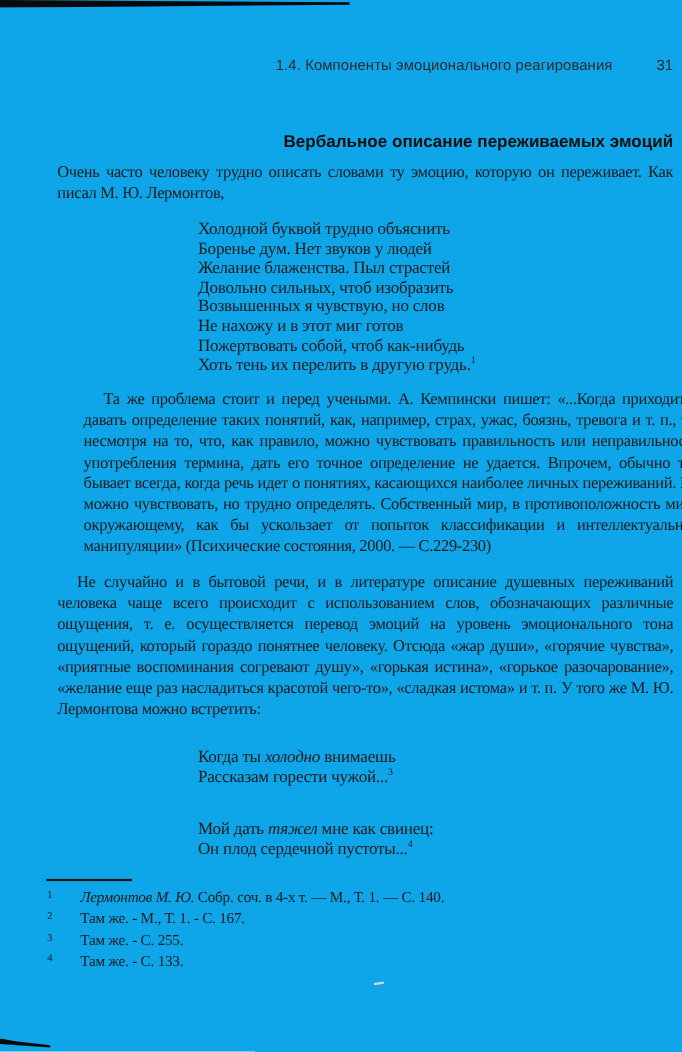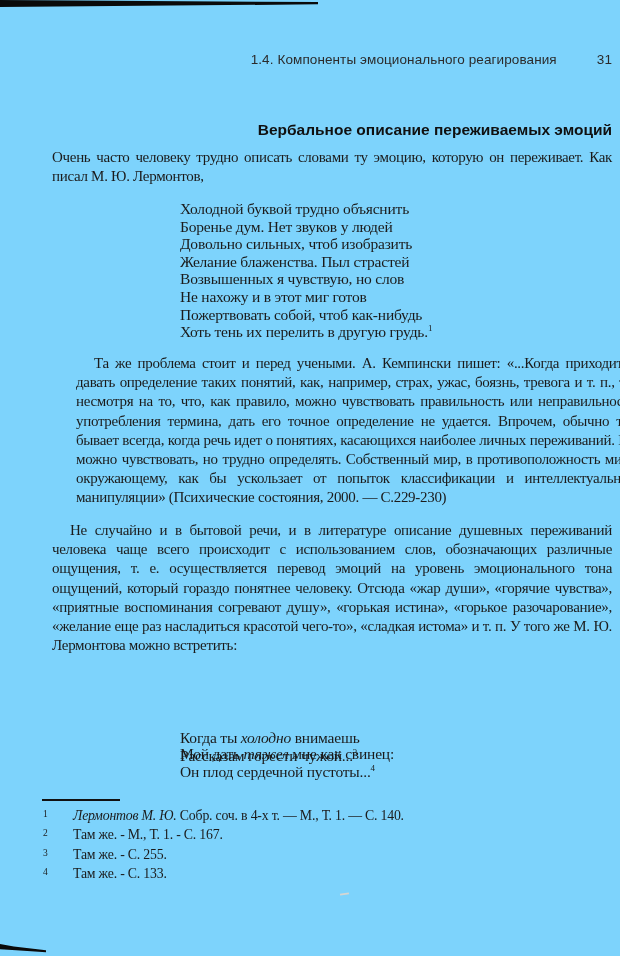--- a/index.html
+++ b/index.html
@@ -1,20 +1,20 @@
 <!DOCTYPE html>
 <html lang="ru"><head>
 <meta charset="utf-8">
 <style>
   html,body { margin:0; padding:0; }
   .page {
     position: relative;
     width: 620px;
     height: 956px;
-    background: #7dd3fc;
+    background: #0ea5e9;
     color: #1b1b1b;
     font-family: "Liberation Serif", serif;
     overflow: hidden;
   }
   
   .scan-line-top {
     position: absolute; top: 0; left: 0;
     width: 318px; height: 7px;
     background: #0a0a0a;
     clip-path: polygon(0 0, 100% 30%, 100% 62%, 0 100%);
@@ -56,21 +56,21 @@
   .indent { text-indent: 18px; }
   .poem {
     position: absolute; left: 180px; top: 200px;
     font-size: 15.5px; line-height: 17.6px; letter-spacing: -0.2px;
   }
   .verse {
     position: absolute; left: 180px;
     font-size: 15.5px; line-height: 17.6px; letter-spacing: -0.2px;
   }
   .verse1 { top: 657px; }
-  .verse2 { top: 729px; }
+  .verse2 { top: 680px; }
   .verse3 { top: 745px; }
   sup { font-size: 9px; line-height: 0; }
   .fn-rule {
     position: absolute; top: 799px; left: 42px; width: 78px;
     border-top: 2px solid #111; height: 0;
   }
   .footnotes {
     position: absolute; top: 806px; left: 42px; width: 552px;
     font-size: 13.8px; line-height: 19.3px; letter-spacing: -0.2px;
   }
@@ -94,22 +94,22 @@
   </div>
 
 
   <h2 class="section-heading">Вербальное описание переживаемых эмоций</h2>
 
   <p class="bodytext para-intro">Очень часто человеку трудно описать словами ту эмоцию, которую он переживает. Как писал М. Ю. Лермонтов,</p>
 
   <div class="poem">
     <div><span>Холодной буквой трудно объяснить</span></div>
     <div><span>Боренье дум. Нет звуков у людей</span></div>
+    <div><span>Желание блаженства. Пыл страстей</span></div>
     <div><span>Довольно сильных, чтоб изобразить</span></div>
-    <div><span>Желание блаженства. Пыл страстей</span></div>
     <div><span>Возвышенных я чувствую, но слов</span></div>
     <div><span>Не нахожу и в этот миг готов</span></div>
     <div><span>Пожертвовать собой, чтоб как-нибудь</span></div>
     <div><span>Хоть тень их перелить в другую грудь.</span><sup>1</sup></div>
   </div>
 
   <p class="bodytext indent para2">Та же проблема стоит и перед учеными. А. Кемпински пишет: «...Когда приходится давать определение таких понятий, как, например, страх, ужас, боязнь, тревога и т. п., то, несмотря на то, что, как правило, можно чувствовать правильность или неправильность употребления термина, дать его точное определение не удается. Впрочем, обычно так бывает всегда, когда речь идет о понятиях, касающихся наиболее личных переживаний. Их можно чувствовать, но трудно определять. Собственный мир, в противоположность миру окружающему, как бы ускользает от попыток классификации и интеллектуальной манипуляции» (Психические состояния, 2000. — С.229-230)</p>
 
   <p class="bodytext indent para3">Не случайно и в бытовой речи, и в литературе описание душевных переживаний человека чаще всего происходит с использованием слов, обозначающих различные ощущения, т. е. осуществляется перевод эмоций на уровень эмоционального тона ощущений, который гораздо понятнее человеку. Отсюда «жар души», «горячие чувства», «приятные воспоминания согревают душу», «горькая истина», «горькое разочарование», «желание еще раз насладиться красотой чего-то», «сладкая истома» и т. п. У того же М. Ю. Лермонтова можно встретить:</p>
 

